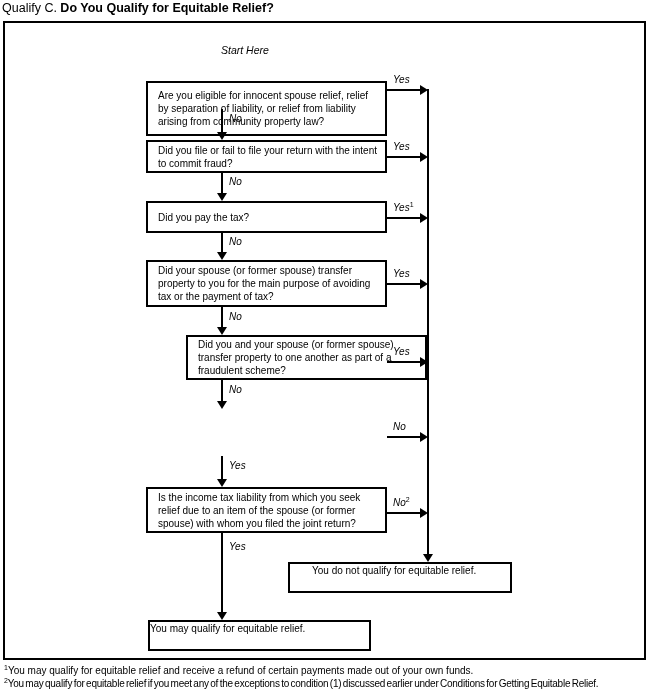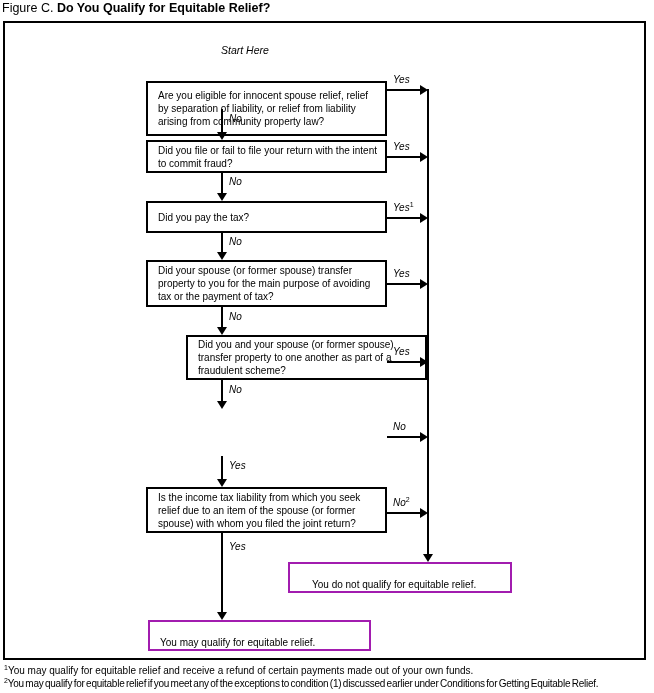--- a/index.html
+++ b/index.html
@@ -10,40 +10,40 @@
   .title{position:absolute;left:2px;top:1px;font-size:12.5px;white-space:nowrap;}
   .title .bold{font-weight:bold;}
   .frame{position:absolute;left:3px;top:21px;width:643px;height:639px;border:2px solid #000;box-sizing:border-box;}
   .start-here{position:absolute;left:221px;top:44px;font-size:10.5px;font-style:italic;white-space:nowrap;}
   .qbox{
     position:absolute;left:146px;width:241px;border:2px solid #000;background:#fff;
     box-sizing:border-box;display:flex;align-items:center;
     font-size:10px;line-height:13px;padding:0 8px 0 10px;
   }
   .tbox{
-    position:absolute;border:2px solid #a21caf;background:#fff;box-sizing:border-box;
-    display:flex;align-items:flex-end;font-size:10px;line-height:13px;
+    position:absolute;border:2px solid #000000;background:#fff;box-sizing:border-box;
+    display:flex;align-items:flex-start;font-size:10px;line-height:13px;
   }
   .vline{position:absolute;width:2px;background:#000;}
   .hline{position:absolute;height:2px;background:#000;}
   .arr-down{position:absolute;width:0;height:0;border-left:5px solid transparent;border-right:5px solid transparent;border-top:8px solid #000;}
   .arr-right{position:absolute;width:0;height:0;border-top:5px solid transparent;border-bottom:5px solid transparent;border-left:8px solid #000;}
   .lbl{position:absolute;font-size:10px;font-style:italic;white-space:nowrap;}
   .lbl sup{font-size:7px;font-style:normal;}
   .footnote{position:absolute;left:4px;font-size:10px;white-space:nowrap;}
   .footnote sup{font-size:7px;}
   .footnote .it{}
   .fn2{letter-spacing:-0.25px;word-spacing:-1px;}
 </style>
 </head>
 <body>
 
 <div class="page">
 
-  <div class="title"><span>Figure C. </span><span class="bold">Do You Qualify for Equitable Relief?</span></div>
+  <div class="title"><span>Qualify C. </span><span class="bold">Do You Qualify for Equitable Relief?</span></div>
 
   <div class="frame"></div>
 
   <div class="start-here">Start Here</div>
 
   <div class="qbox" style="top:81px;height:55px;">
       <span>Are you eligible for innocent spouse relief, relief by separation of liability, or relief from liability arising from community property law?</span>
     </div>
   <div class="qbox" style="top:140px;height:33px;">
       <span>Did you file or fail to file your return with the intent to commit fraud?</span>
@@ -57,21 +57,21 @@
   <div class="qbox" style="top:335px;height:45px;margin-left:40px;">
       <span>Did you and your spouse (or former spouse) transfer property to one another as part of a fraudulent scheme?</span>
     </div>
   <div class="qbox" style="top:487px;height:46px;">
       <span>Is the income tax liability from which you seek relief due to an item of the spouse (or former spouse) with whom you filed the joint return?</span>
     </div>
 
   <div class="tbox" style="left:288px;top:562px;width:224px;height:31px;padding-left:22px;">
       <span>You do not qualify for equitable relief.</span>
     </div>
-  <div class="tbox" style="left:148px;top:620px;width:223px;height:31px;padding-left:10px;">
+  <div class="tbox" style="left:148px;top:620px;width:223px;height:31px;">
       <span>You may qualify for equitable relief.</span>
     </div>
 
   <div class="vline" style="left:221px;top:109px;height:25px;"></div>
   <div class="arr-down" style="left:217px;top:132px;"></div>
   <div class="lbl" style="left:229px;top:113px;"><span>No</span></div>
 
   <div class="vline" style="left:221px;top:172px;height:23px;"></div>
   <div class="arr-down" style="left:217px;top:193px;"></div>
   <div class="lbl" style="left:229px;top:176px;"><span>No</span></div>

